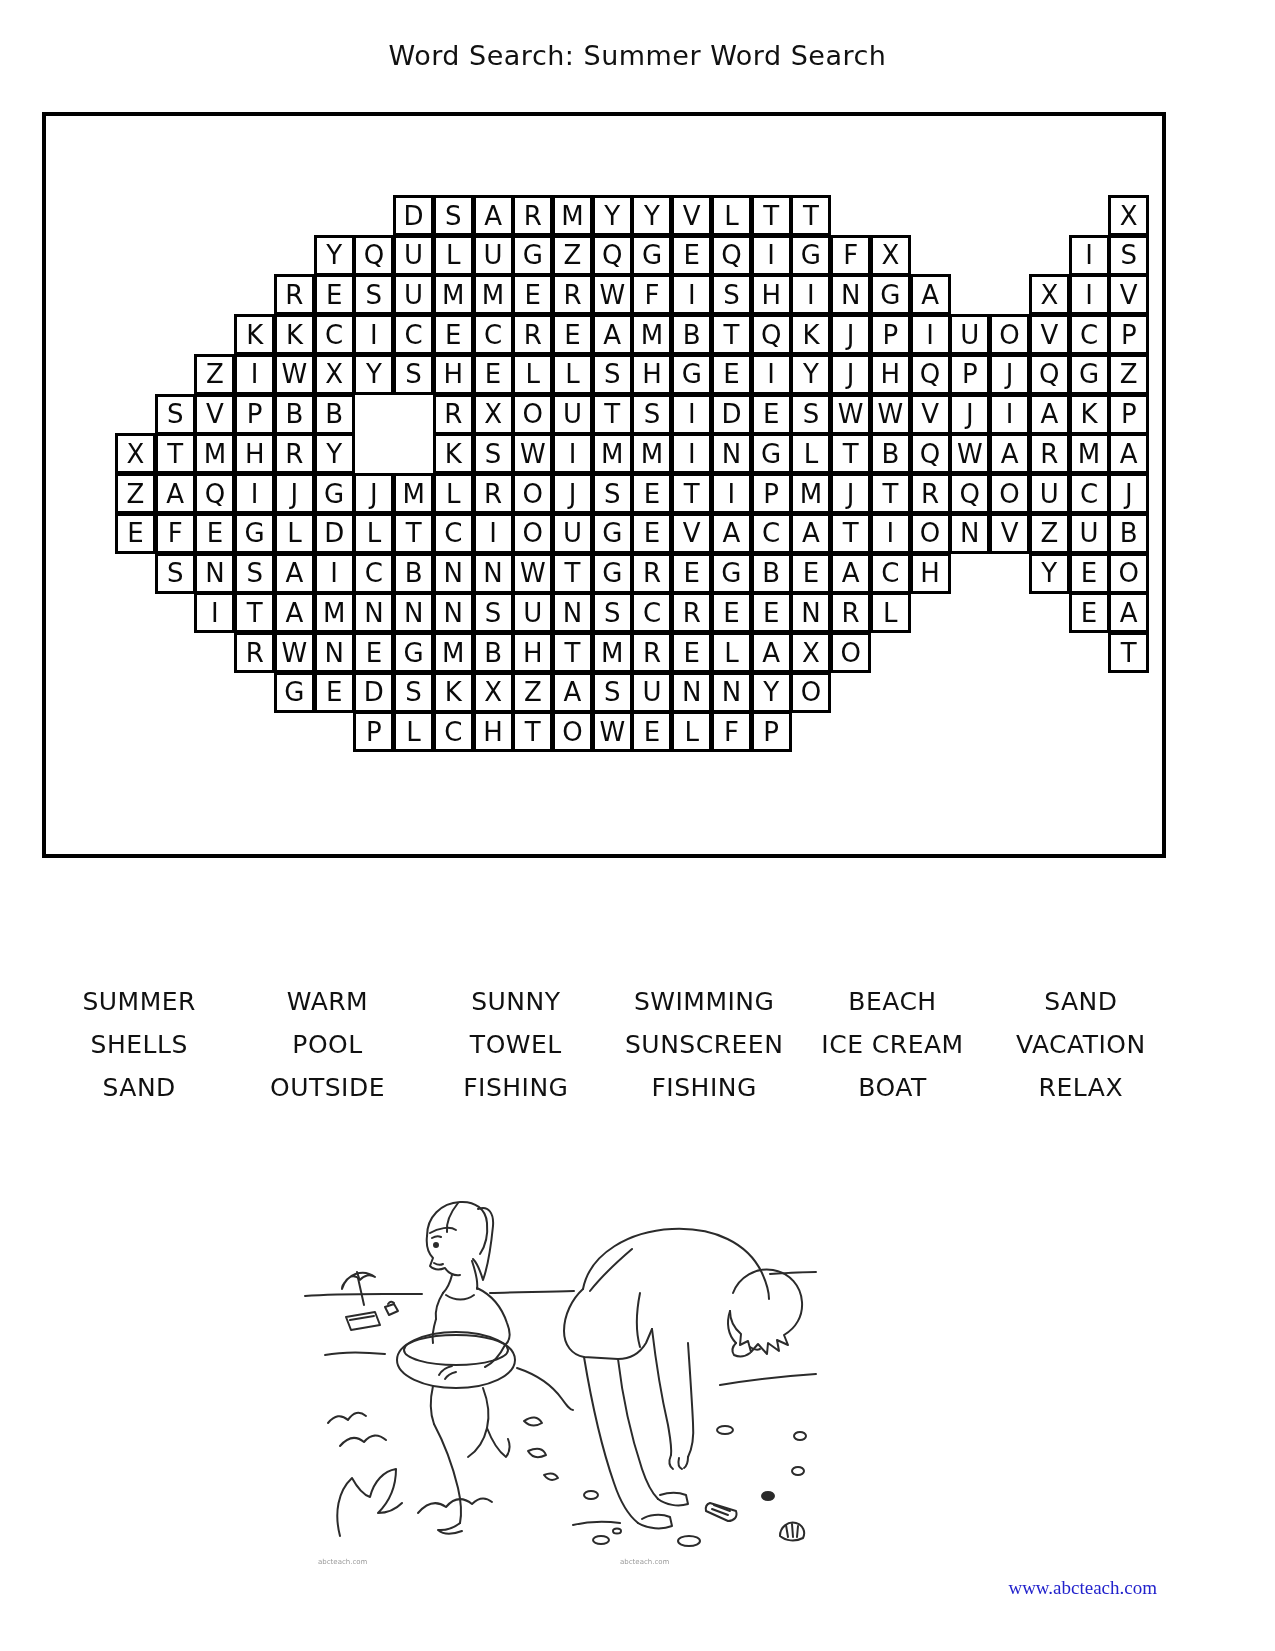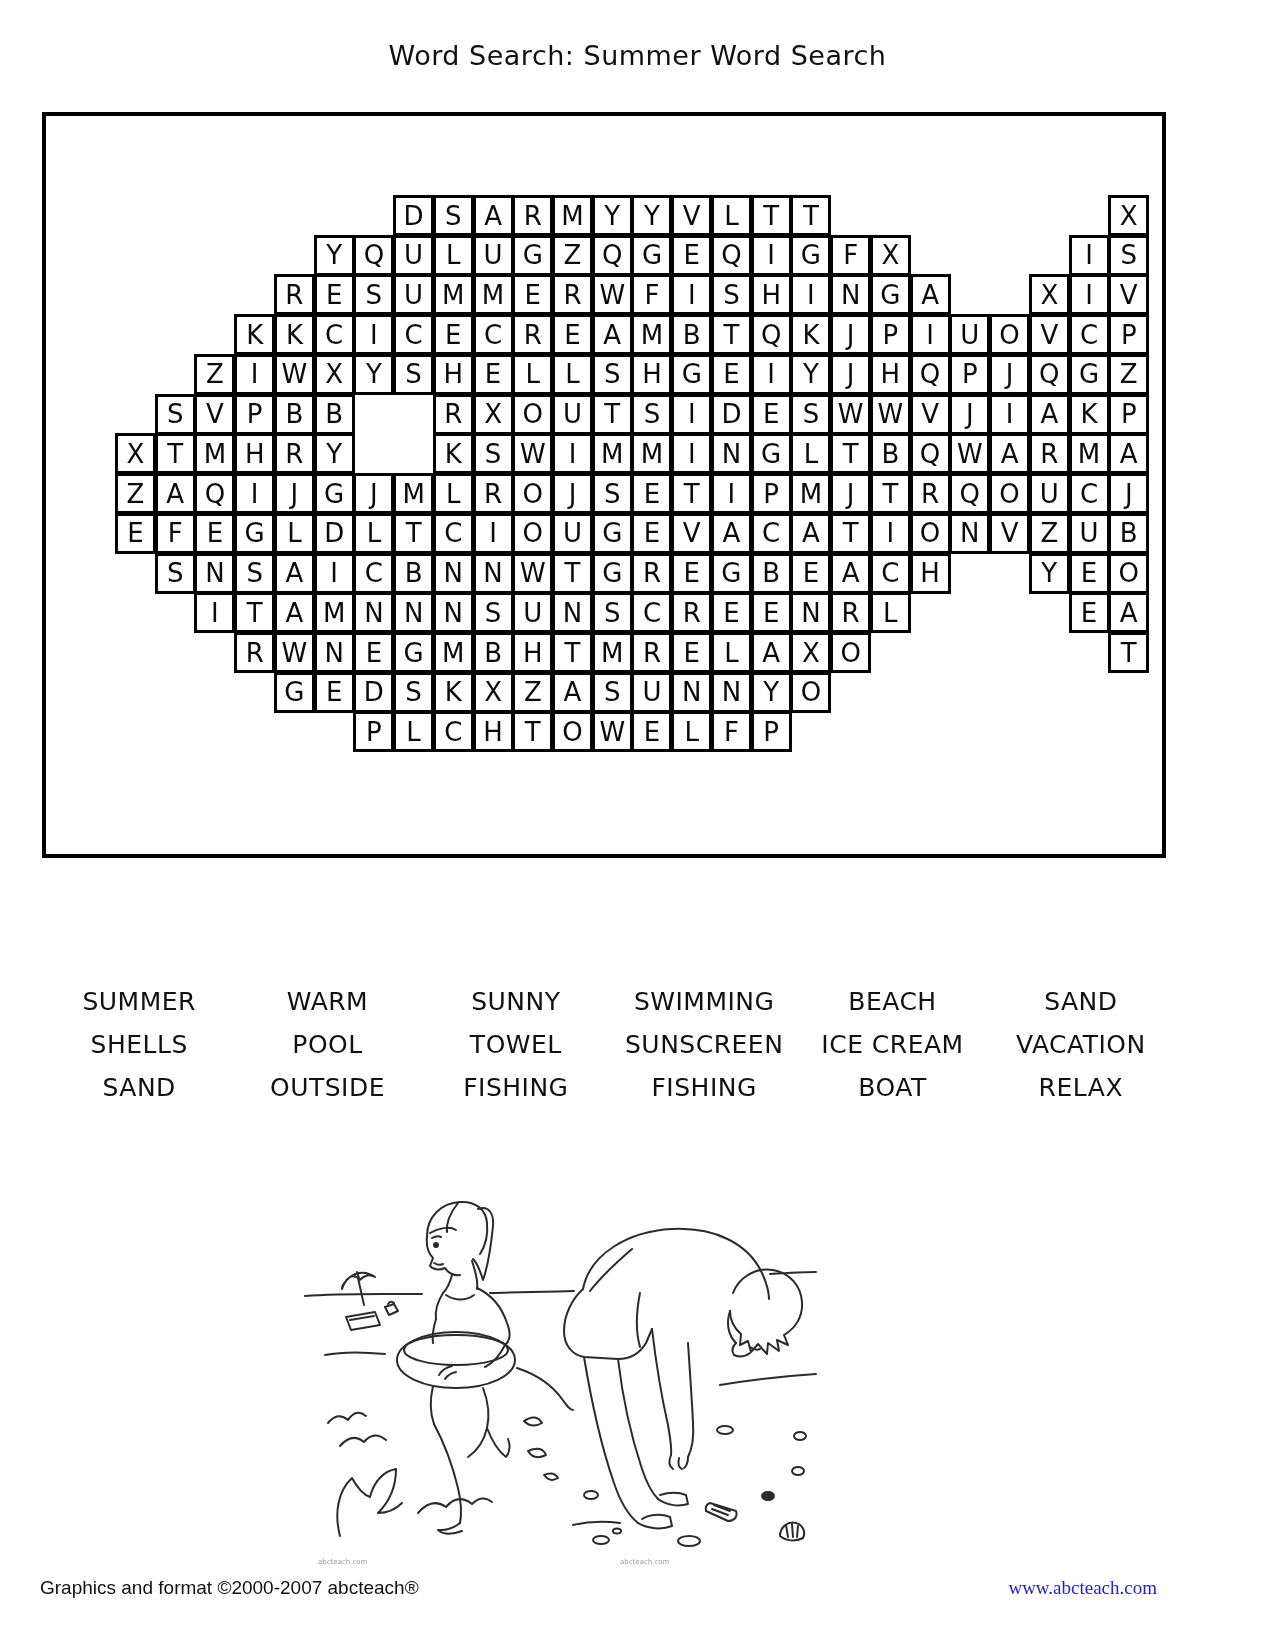--- a/index.html
+++ b/index.html
@@ -472,20 +472,19 @@
         <ellipse cx="301" cy="407" rx="8" ry="4"></ellipse>
         <ellipse cx="317" cy="398" rx="4" ry="2.5"></ellipse>
       </g>
     </g>
     <text x="18" y="431" font-size="7" fill="#9a9a9a" id="wm-left">abcteach.com</text>
     <text x="320" y="431" font-size="7" fill="#9a9a9a" id="wm-right">abcteach.com</text>
   </svg>
 
   <div class="footer">
     <div class="footer-left">
-      <div>Graphics and format ©2000-2007 abcteach®</div>
     </div>
     <div class="footer-right">
       <div><span class="abct-link" style="color: rgb(34, 34, 204); font-family: Liberation Serif, serif;">www.abcteach.com</span></div>
     </div>
   </div>
 
 </div>
 
 </body></html>

